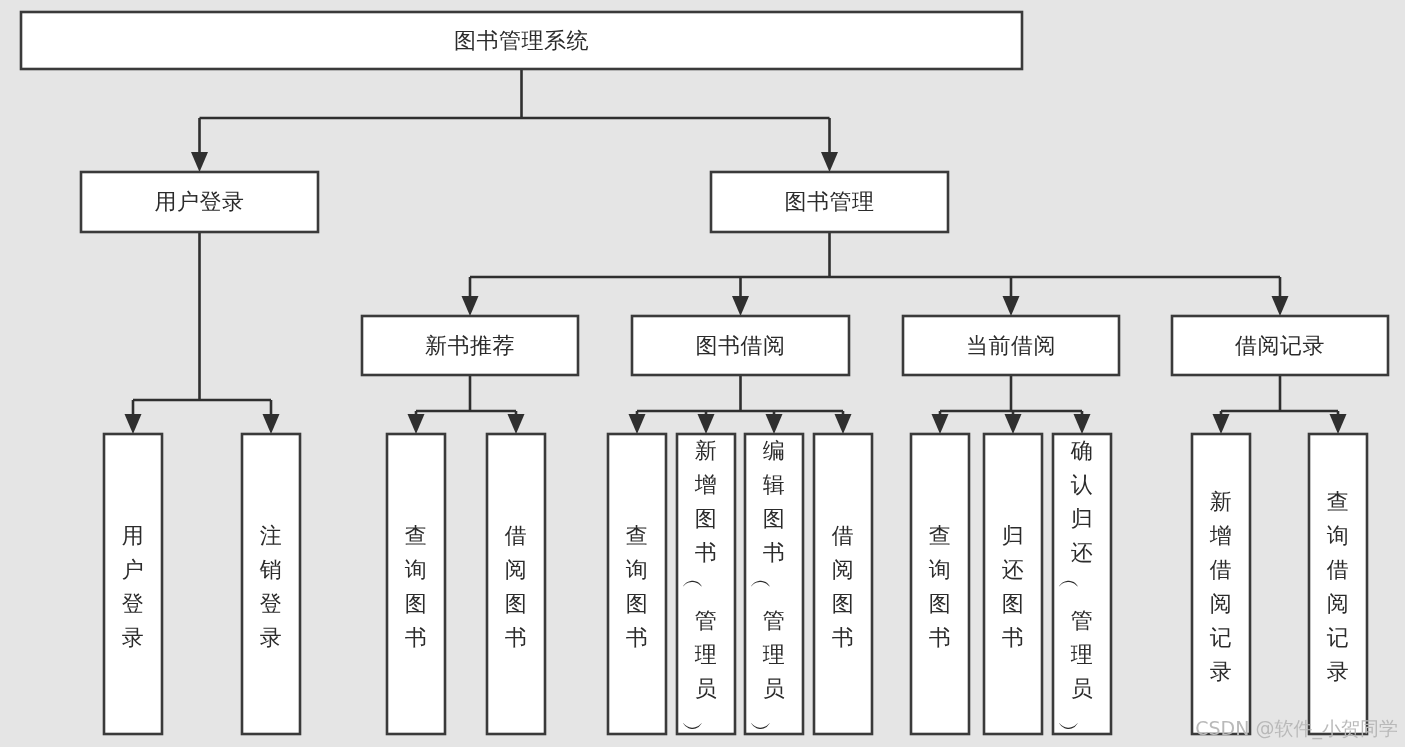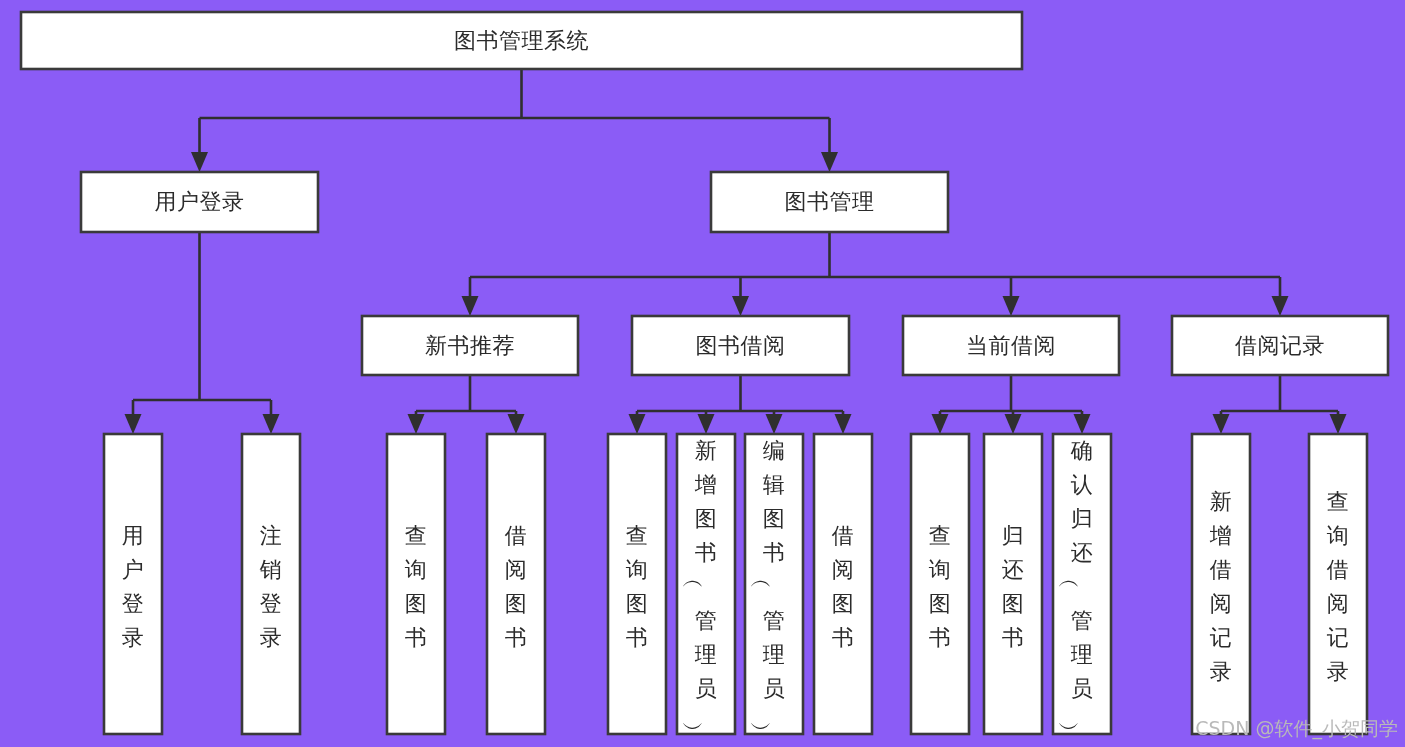--- a/index.html
+++ b/index.html
@@ -11,21 +11,21 @@
   body {
     width: 1405px;
     height: 747px;
     font-family: "DejaVu Sans", "Liberation Sans", sans-serif;
     overflow: hidden;
   }
   #diagram-root {
     position: relative;
     width: 1405px;
     height: 747px;
-    background: #8b5cf6;
+    background: #e5e5e5;
   }
   svg#flowchart-svg {
     position: absolute;
     left: 0;
     top: 0;
     width: 1405px;
     height: 747px;
     display: block;
   }
   .node-box {

